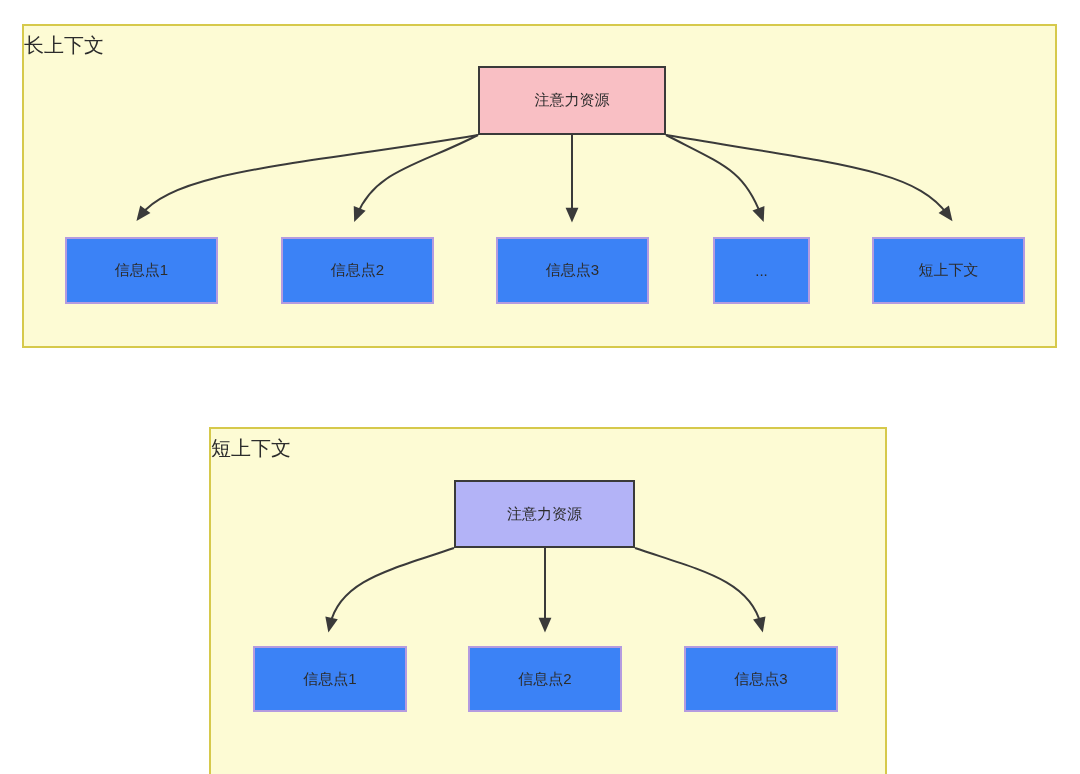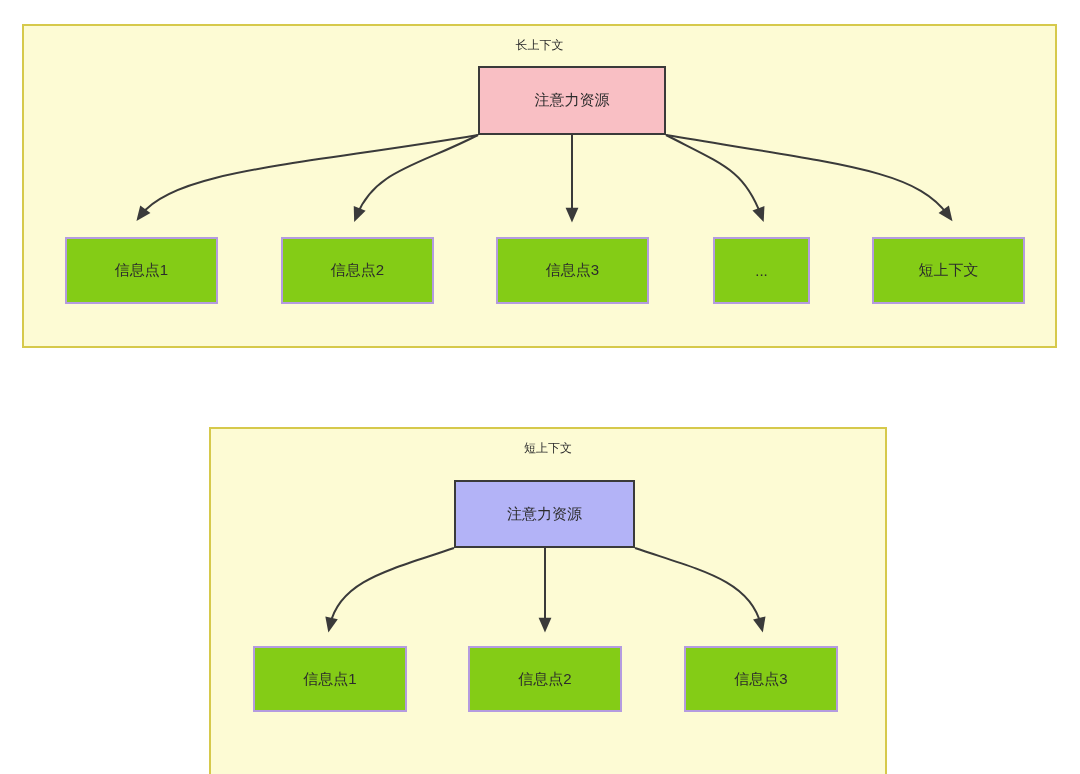--- a/index.html
+++ b/index.html
@@ -37,22 +37,22 @@
     left: 209px;
     top: 427px;
     width: 678px;
     height: 420px;
   }
   .group-title {
     position: absolute;
     top: 9px;
     left: 0;
     width: 100%;
-    text-align: center;
-    font-size: 12px;
+    text-align: left;
+    font-size: 20px;
     color: #2c2c2c;
     line-height: 20px;
   }
   .node {
     position: absolute;
     box-sizing: border-box;
     display: flex;
     align-items: center;
     justify-content: center;
     font-size: 15px;
@@ -61,21 +61,21 @@
   }
   .node-attention-long {
     background: #f9bfc4;
     border: 2px solid #3a3a3a;
   }
   .node-attention-short {
     background: #b3b3f7;
     border: 2px solid #3a3a3a;
   }
   .node-info {
-    background: #84cc16;
+    background: #3b82f6;
     border: 2px solid #b49be0;
   }
   svg.edges {
     position: absolute;
     left: 0;
     top: 0;
     width: 1080px;
     height: 774px;
     pointer-events: none;
     overflow: visible;

